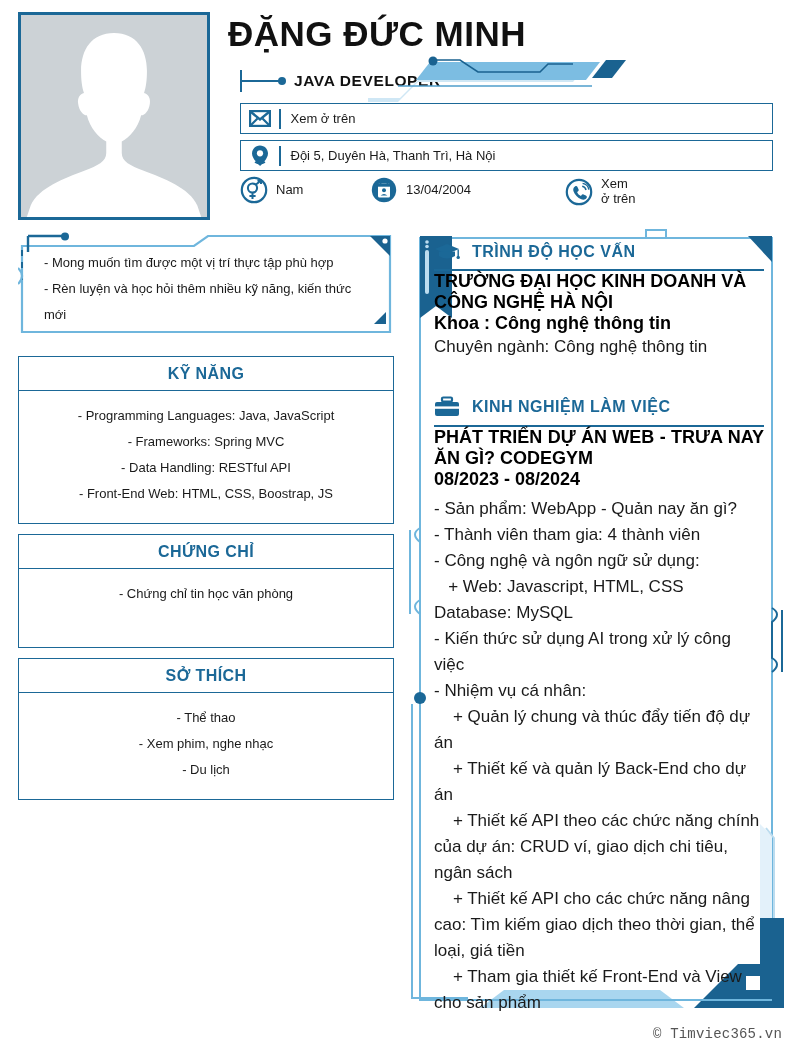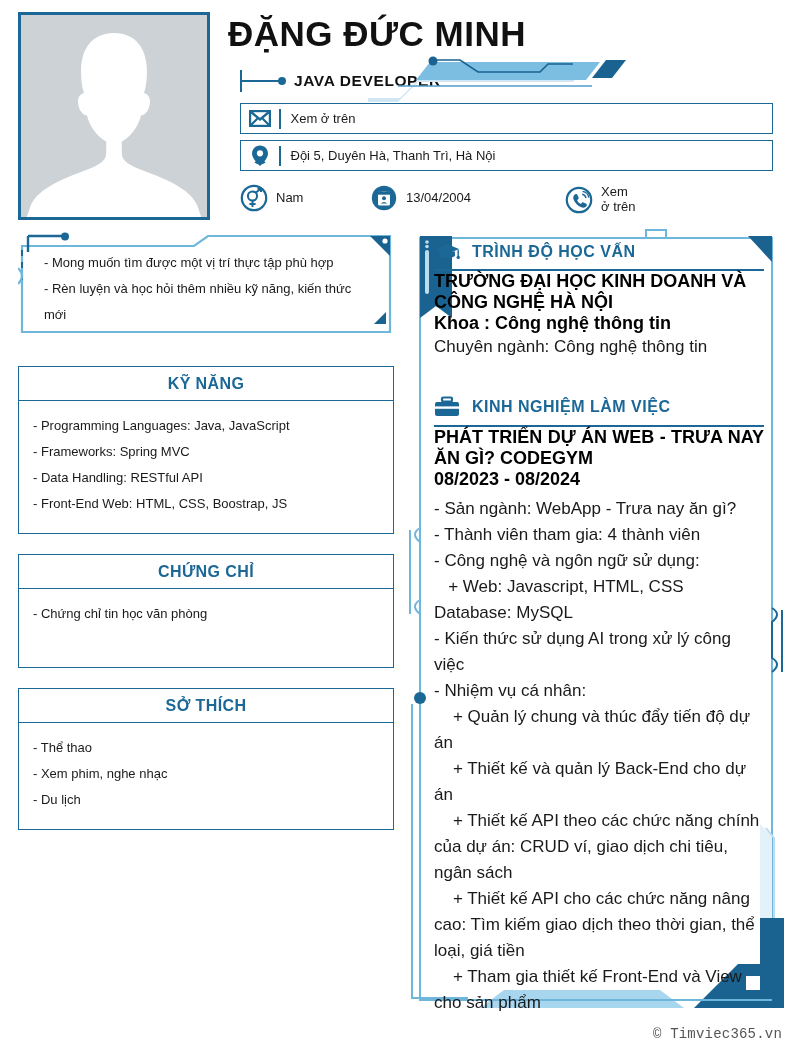--- a/index.html
+++ b/index.html
@@ -116,21 +116,21 @@
     width: 1.5px; height: 20px; background: #1b6897; flex: none;
   }
   .cb-text {
     padding-left: 10px;
     font-size: 13px;
     color: #1a1a1a;
   }
 
   .mini-row {
     position: absolute;
-    top: 184px;
+    top: 176px;
     display: flex;
     align-items: center;
     justify-content: flex-end;
   }
   .mini-row.gender { left: 240px; }
   .mini-row.dob    { left: 370px; }
   .mini-row.phone  { left: 565px; }
 
   .mini-icon { flex: none; margin-right: 8px; }
   .mini-text-wrap { position: relative; }
@@ -167,22 +167,23 @@
   .obj-lines { position: relative; z-index: 2; }
   .obj-line {
     font-size: 13px;
     line-height: 26px;
     color: #1a1a1a;
   }
 
   .sec-card {
     width: 376px;
     border: 1.5px solid #1b6897;
-    margin-top: 20px;
+    margin-top: 10px;
     background: #fff;
+    text-align: center;
   }
   .sec-head {
     height: 34px;
     border-bottom: 1.5px solid #1b6897;
     display: flex; align-items: center; justify-content: center;
   }
   .sec-head-text {
     font-size: 16px;
     font-weight: bold;
     color: #1b6897;
@@ -473,21 +474,21 @@
               <rect x="8" y="1.5" width="10" height="4" rx="1.2" fill="none" stroke="#1b6897" stroke-width="2.2"></rect>
               <rect x="1" y="6" width="24" height="14" rx="2" fill="#1b6897"></rect>
               <rect x="1" y="10.4" width="24" height="2.4" fill="#ffffff"></rect>
             </svg>
           </span>
           <span class="r-sec-title">KINH NGHIỆM LÀM VIỆC</span>
         </div>
         <div class="r-strong just">PHÁT TRIỂN DỰ ÁN WEB - TRƯA NAY ĂN GÌ? CODEGYM</div>
         <div class="r-strong">08/2023 - 08/2024</div>
         <div class="r-gap"></div>
-        <div class="r-normal">- Sản ngành: WebApp - Trưa nay ăn gì?</div>
+        <div class="r-normal">- Sản phẩm: WebApp - Quản nay ăn gì?</div>
         <div class="r-normal">- Thành viên tham gia: 4 thành viên</div>
         <div class="r-normal">- Công nghệ và ngôn ngữ sử dụng:</div>
         <div class="r-normal">&nbsp;&nbsp;&nbsp;+ Web: Javascript, HTML, CSS Database: MySQL</div>
         <div class="r-normal">- Kiến thức sử dụng AI trong xử lý công việc</div>
         <div class="r-normal">- Nhiệm vụ cá nhân:</div>
         <div class="r-normal">&nbsp;&nbsp;&nbsp;&nbsp;+ Quản lý chung và thúc đẩy tiến độ dự án</div>
         <div class="r-normal">&nbsp;&nbsp;&nbsp;&nbsp;+ Thiết kế và quản lý Back-End cho dự án</div>
         <div class="r-normal">&nbsp;&nbsp;&nbsp;&nbsp;+ Thiết kế API theo các chức năng chính của dự án: CRUD ví, giao dịch chi tiêu, ngân sách</div>
         <div class="r-normal">&nbsp;&nbsp;&nbsp;&nbsp;+ Thiết kế API cho các chức năng nâng cao: Tìm kiếm giao dịch theo thời gian, thể loại, giá tiền</div>
         <div class="r-normal">&nbsp;&nbsp;&nbsp;&nbsp;+ Tham gia thiết kế Front-End và View cho sản phẩm</div>

